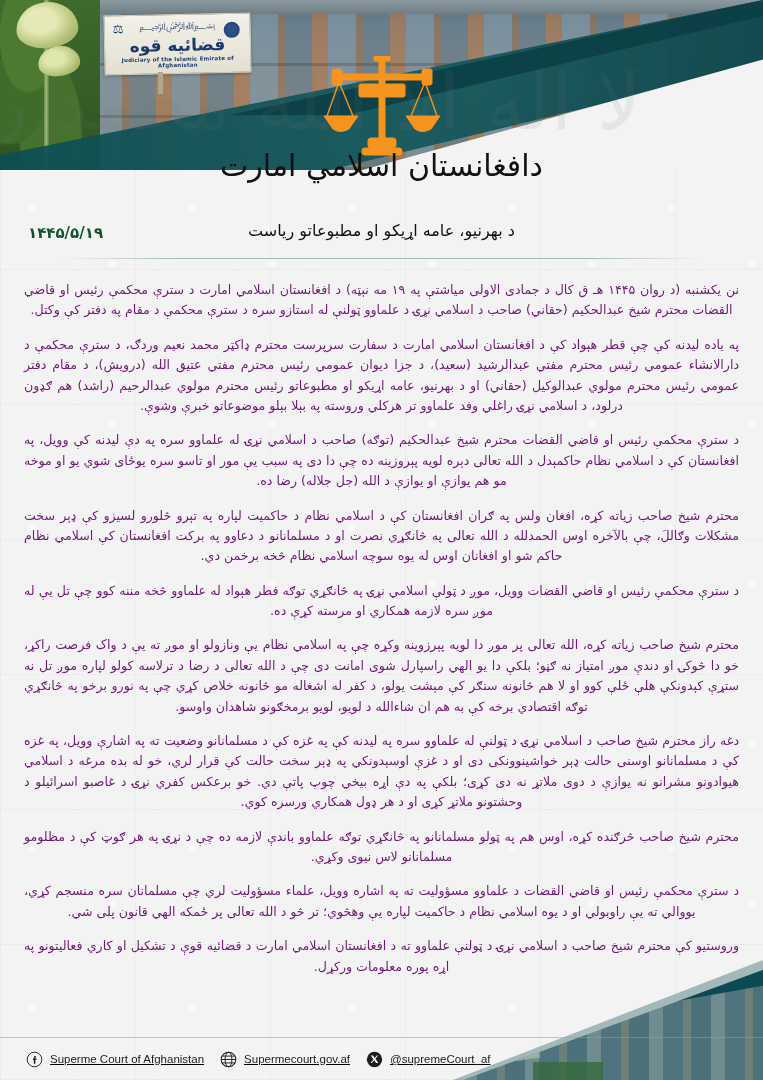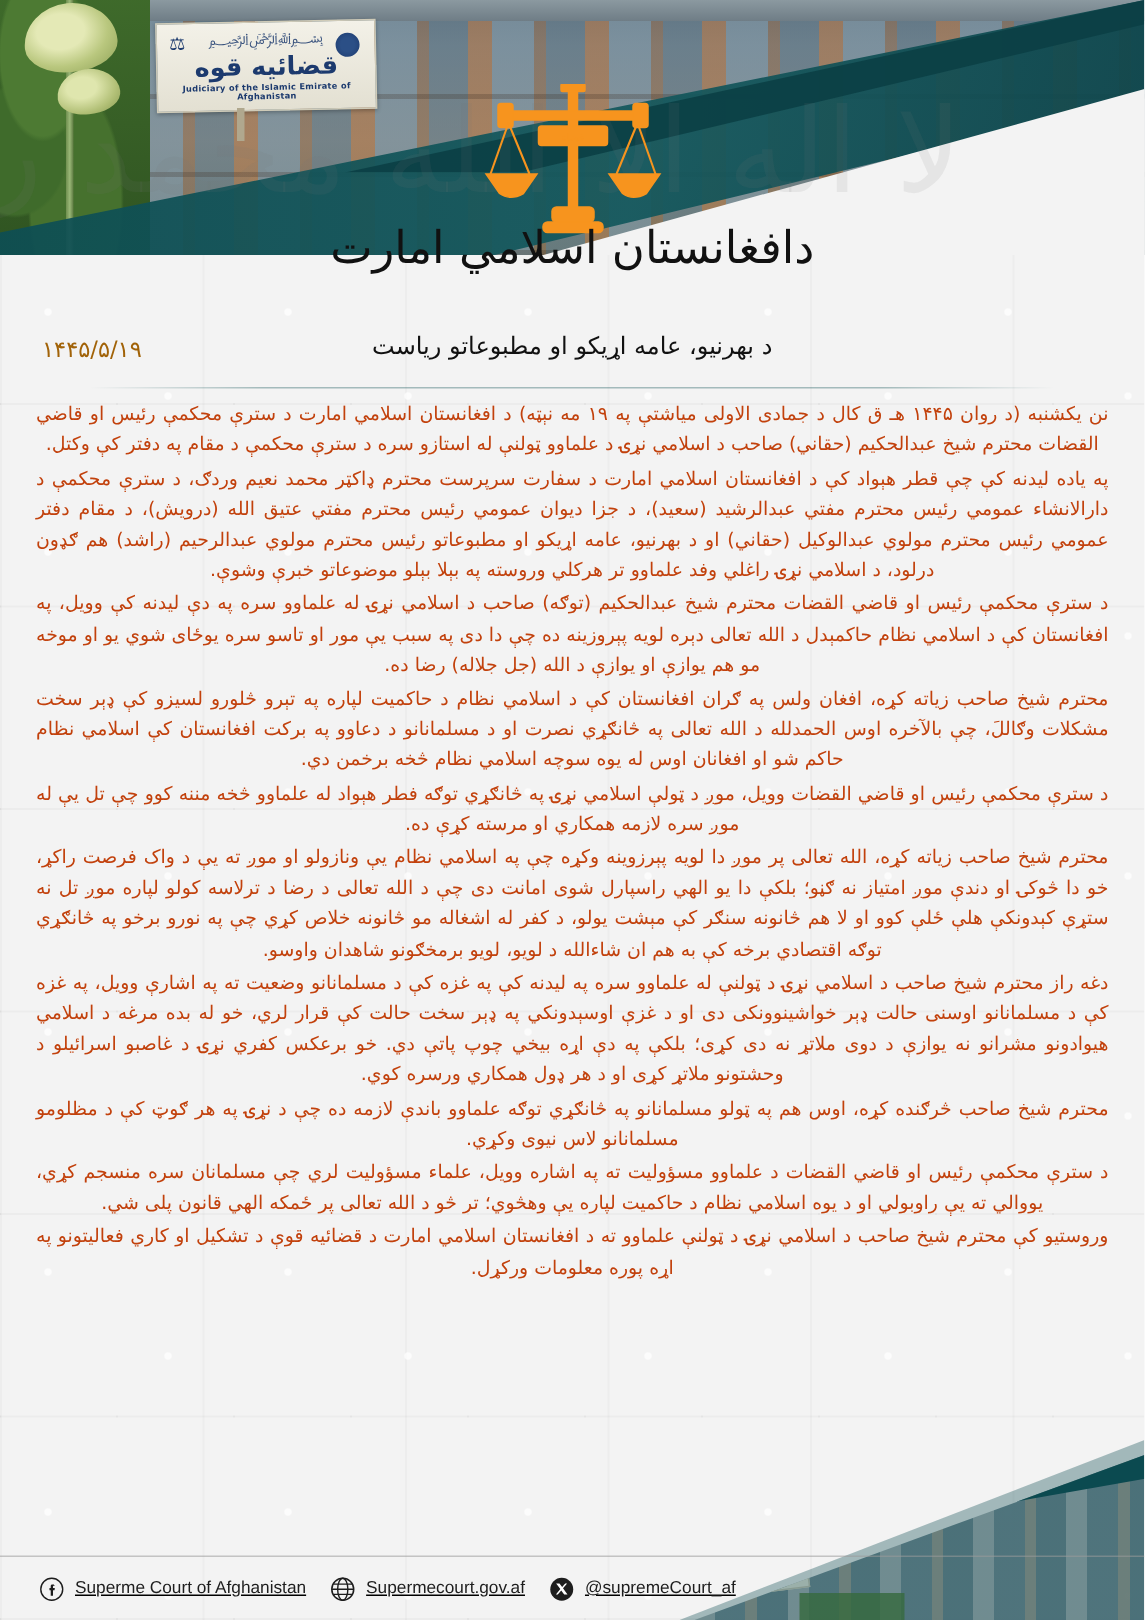--- a/index.html
+++ b/index.html
@@ -213,22 +213,22 @@
     text-align: center;
     font-size: 16px;
     font-weight: normal;
     color: #111;
     direction: rtl;
   }
   .issue-date {
     position: absolute;
     left: 28px; top: 224px;
     font-size: 15px;
-    font-weight: normal;
-    color: #a16207;
+    font-weight: bold;
+    color: #14532d;
     letter-spacing: 1px;
     direction: ltr;
   }
 
   
   .head-rule {
     position: absolute;
     left: 60px; right: 60px; top: 258px;
     height: 1px;
     background: linear-gradient(90deg, rgba(13,79,82,0) 0%, rgba(13,79,82,.35) 18%, rgba(13,79,82,.35) 82%, rgba(13,79,82,0) 100%);
@@ -248,24 +248,24 @@
     font-size: 14.6px;
     font-weight: bold;
     color: #0d4f52;
     text-align: center;
     line-height: 1.5;
     margin: 0 0 9px 0;
   }
   .para {
     font-size: 12.6px;
     line-height: 1.62;
-    margin: 0 0 2px 0;
+    margin: 14px 0 2px 0;
     text-align: justify;
     text-align-last: center;
-    color: #c2410c;
+    color: #701a75;
   }
 
   
   .footer-rule {
     position: absolute;
     left: 0; bottom: 42px;
     width: 763px; height: 1px;
     background: #9a9a9a;
     opacity: .55;
   }

